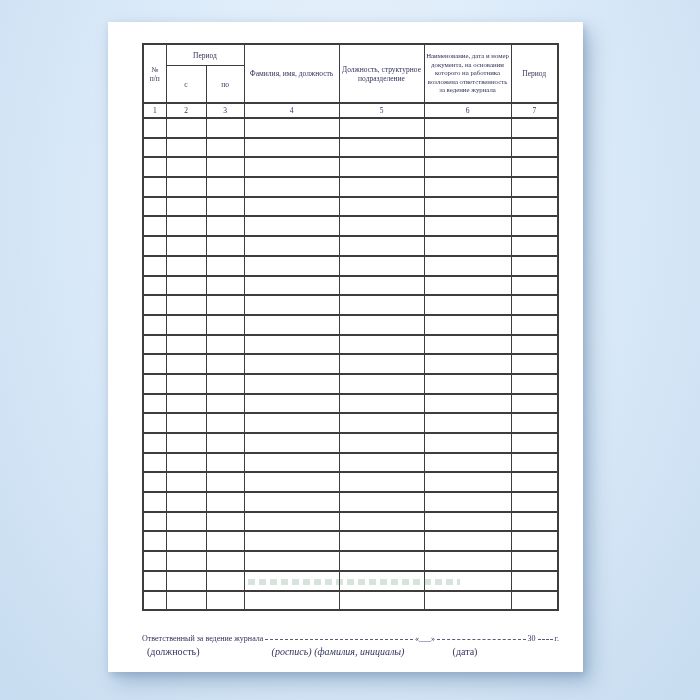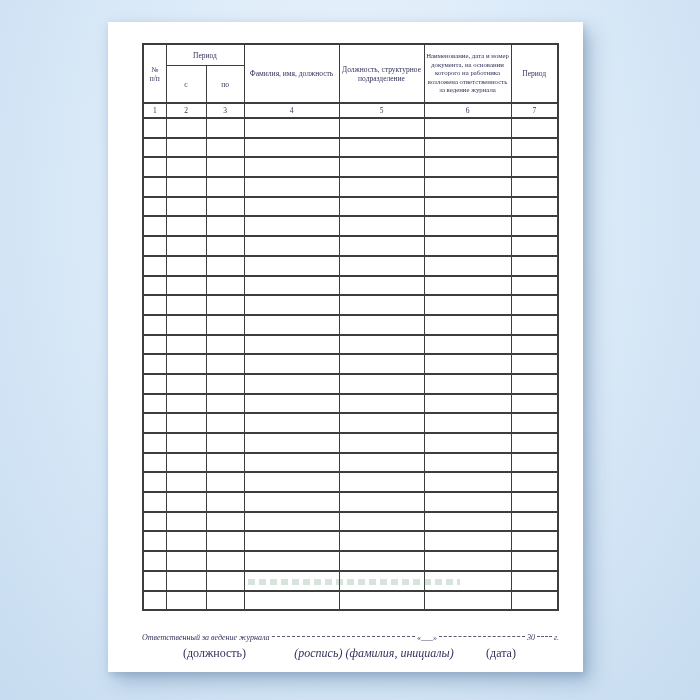--- a/index.html
+++ b/index.html
@@ -46,28 +46,28 @@
   .journal tbody td{
     height:17.7px;
     border-bottom:2px solid var(--line);
   }
   .watermark{
     position:absolute;left:140px;top:557px;width:212px;height:6px;
     background:repeating-linear-gradient(90deg, rgba(62,125,82,0.38) 0 7px, rgba(62,125,82,0) 7px 11px);
     filter:blur(0.7px);opacity:0.55;pointer-events:none;
   }
   .footer{position:absolute;left:34px;top:611px;width:417px;font-size:8px;color:var(--ink);}
-  .f-line{display:flex;align-items:flex-start;height:11px;white-space:nowrap;font-style:italic;}
+  .f-line{display:flex;align-items:center;height:11px;white-space:nowrap;}
   .f-label{flex:0 0 auto;}
   .dash{border-bottom:1px dashed #5a5a72;height:3px;margin:0 2px 1px 2px;}
   .dash1{flex:1.67 1 0;}
   .dash2{flex:1 1 0;}
   .dash-year{flex:0 0 15px;}
   .f-quote,.f-year{flex:0 0 auto;}
-  .f-hints{position:relative;height:11px;margin-top:2px;font-size:12px;margin-left:36px;}
+  .f-hints{position:relative;height:11px;margin-top:2px;font-size:10px;}
   .hint{position:absolute;top:0;white-space:nowrap;}
   .hint-pos{left:5px;}
   .hint-sign{left:196px;transform:translateX(-50%);font-style:italic;}
   .hint-date{left:323px;transform:translateX(-50%);text-align:center;}
 </style>
 </head>
 <body>
 
 <div class="paper">
 

